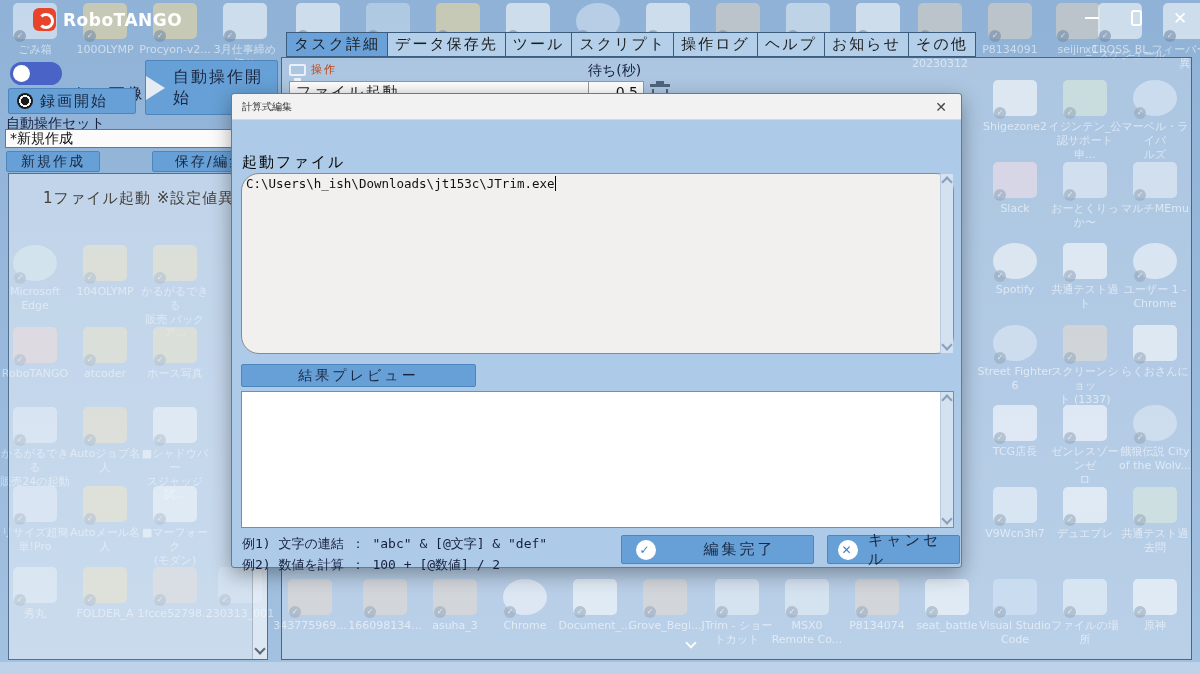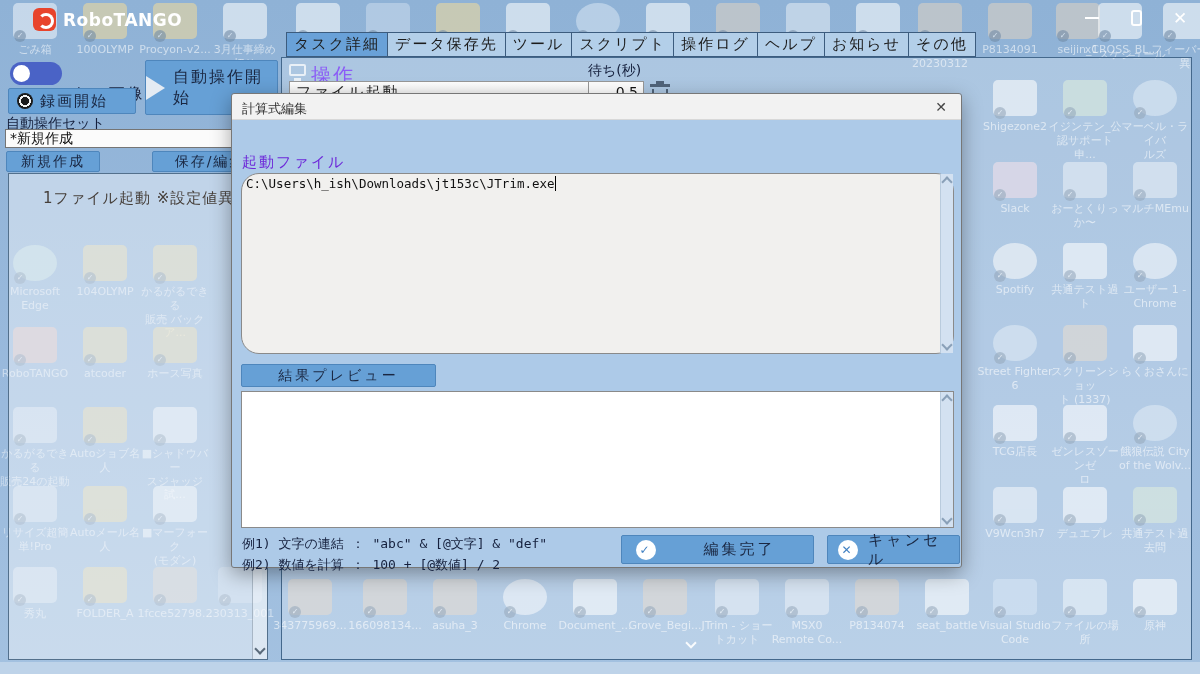--- a/index.html
+++ b/index.html
@@ -60,51 +60,51 @@
   
   #tab-bar { position:absolute; left:287px; top:32px; z-index:11; display:flex; }
   .tab { height:25px; display:flex; align-items:center; padding:0 7px; font-size:15px; letter-spacing:2px;
       background:#b3cfe9; border:1px solid #3c5c7e; margin-left:-1px; color:#1c1c1c; }
   .tab-active { background:#69a1d8; }
   #main-area { position:absolute; left:281px; top:57px; width:911px; height:603px; z-index:10;
       border:1px solid #44688c; background:rgba(255,255,255,.25); }
   #main-area .chev-dn { position:absolute; left:405px; bottom:12px; border-color:rgba(255,255,255,.9); }
   .monitor-icon { position:absolute; left:7px; top:6px; width:17px; height:12px; border:2px solid #e9f0f7; border-radius:2px; }
   .monitor-icon::after { content:""; position:absolute; left:3px; top:12px; width:7px; height:3px; background:#e9f0f7; }
-  #op-label { position:absolute; left:29px; top:4px; font-size:20px; letter-spacing:2px; color:#8b5cf6; }
+  #op-label { position:absolute; left:29px; top:4px; font-size:11px; letter-spacing:2px; color:#c2410c; }
   #op-combo { position:absolute; left:7px; top:23px; width:312px; height:23px; background:linear-gradient(#ffffff,#e9e9e9);
       border:1px solid #979797; font-size:15px; color:#222; letter-spacing:2px; padding:1px 6px; }
   #wait-label { position:absolute; left:306px; top:4px; font-size:14px; color:#15203d; }
   #wait-input { position:absolute; left:306px; top:23px; width:56px; height:23px; background:#fdfdfd; border:1px solid #979797;
       font-size:14px; color:#111; text-align:right; padding:2px 5px; }
   .trash-icon { position:absolute; left:368px; top:24px; width:20px; height:24px; }
   .trash-icon .lid { position:absolute; left:0; top:2px; width:20px; height:3px; background:#51647a; }
   .trash-icon .lid::before { content:""; position:absolute; left:6px; top:-3px; width:8px; height:3px; background:#51647a; }
   .trash-icon .can { position:absolute; left:2px; top:7px; width:16px; height:16px; border:2px solid #51647a; border-top:none; border-radius:0 0 3px 3px; }
   
   #dialog { position:absolute; left:231px; top:93px; width:731px; height:475px; z-index:50;
       background:#adcae8; border:1px solid #777; border-radius:3px; box-shadow:0 6px 20px rgba(0,0,0,.35); }
   #dialog-titlebar { position:absolute; left:0; top:0; right:0; height:26px; background:#f2f2f2;
       border-radius:3px 3px 0 0; border-bottom:1px solid #d8d8d8; }
-  #dialog-title { position:absolute; left:10px; top:6px; font-size:13px; color:#333; }
+  #dialog-title { position:absolute; left:10px; top:6px; font-size:10px; color:#333; }
   #dialog-close { position:absolute; right:14px; top:5px; font-size:14px; color:#444; }
   #insert-row { position:absolute; left:9px; top:32px; right:9px; height:23px; display:flex; gap:9px; }
   #insert-row .blue-btn { flex:1; font-size:14px; letter-spacing:3px; height:23px; }
-  #field-label { position:absolute; left:10px; top:59px; font-size:15px; letter-spacing:2px; color:#6d28d9; }
+  #field-label { position:absolute; left:10px; top:59px; font-size:15px; letter-spacing:2px; color:#000000; }
   .edit-box { position:absolute; left:9px; width:713px; border:1px solid #8a8a8a; background:#f1f0ee; }
   #formula-box { top:79px; height:181px;border-radius:18px; }
   #preview-box { top:297px; height:137px; background:#ffffff; }
   .box-text { position:absolute; left:4px; top:2px; font-family:"DejaVu Sans Mono","Liberation Mono",monospace;
       font-size:12.5px; color:#111; white-space:pre; }
   .caret { display:inline-block; width:1.5px; height:15px; background:#000; vertical-align:text-bottom; }
   .sb { position:absolute; right:0; top:0; bottom:0; width:13px; background:#d3e1f1; border-left:1px solid #b9cbdd; }
   .sb .up,.sb .dn { position:absolute; left:2px; width:8px; height:8px; border-right:2px solid #8aa0b8; border-bottom:2px solid #8aa0b8; }
   .sb .up { top:4px; transform:rotate(-135deg); }
   .sb .dn { bottom:4px; transform:rotate(45deg); }
-  #preview-btn { position:absolute; left:9px; top:270px; width:195px; height:23px; font-size:14px; letter-spacing:3px;text-align:right; }
+  #preview-btn { position:absolute; left:9px; top:270px; width:235px; height:23px; font-size:14px; letter-spacing:3px;text-align:right; }
   .example { position:absolute; left:10px; font-family:"DejaVu Sans Mono","Liberation Mono",monospace; font-size:13px; color:#15203d; }
   #example1 { top:441px; } #example2 { top:462px; }
   .dlg-action { position:absolute; top:441px; height:29px; font-size:15px; letter-spacing:3px; gap:10px; }
   #ok-btn { left:389px; width:193px; justify-content:flex-start; padding-left:14px; }
   #ok-btn .action-label { flex:1; text-align:center; }
   #cancel-btn { left:595px; width:133px; justify-content:flex-start; padding-left:10px; }
   .circle-ic { width:20px; height:20px; border-radius:50%; background:#fff; color:#3f7fc1; font-size:12px;
       font-weight:bold; display:flex; align-items:center; justify-content:center; flex:none; }
   #bottom-strip { position:absolute; left:0; top:662px; width:1200px; height:12px; background:rgba(255,255,255,.3); z-index:5; }
 </style>

